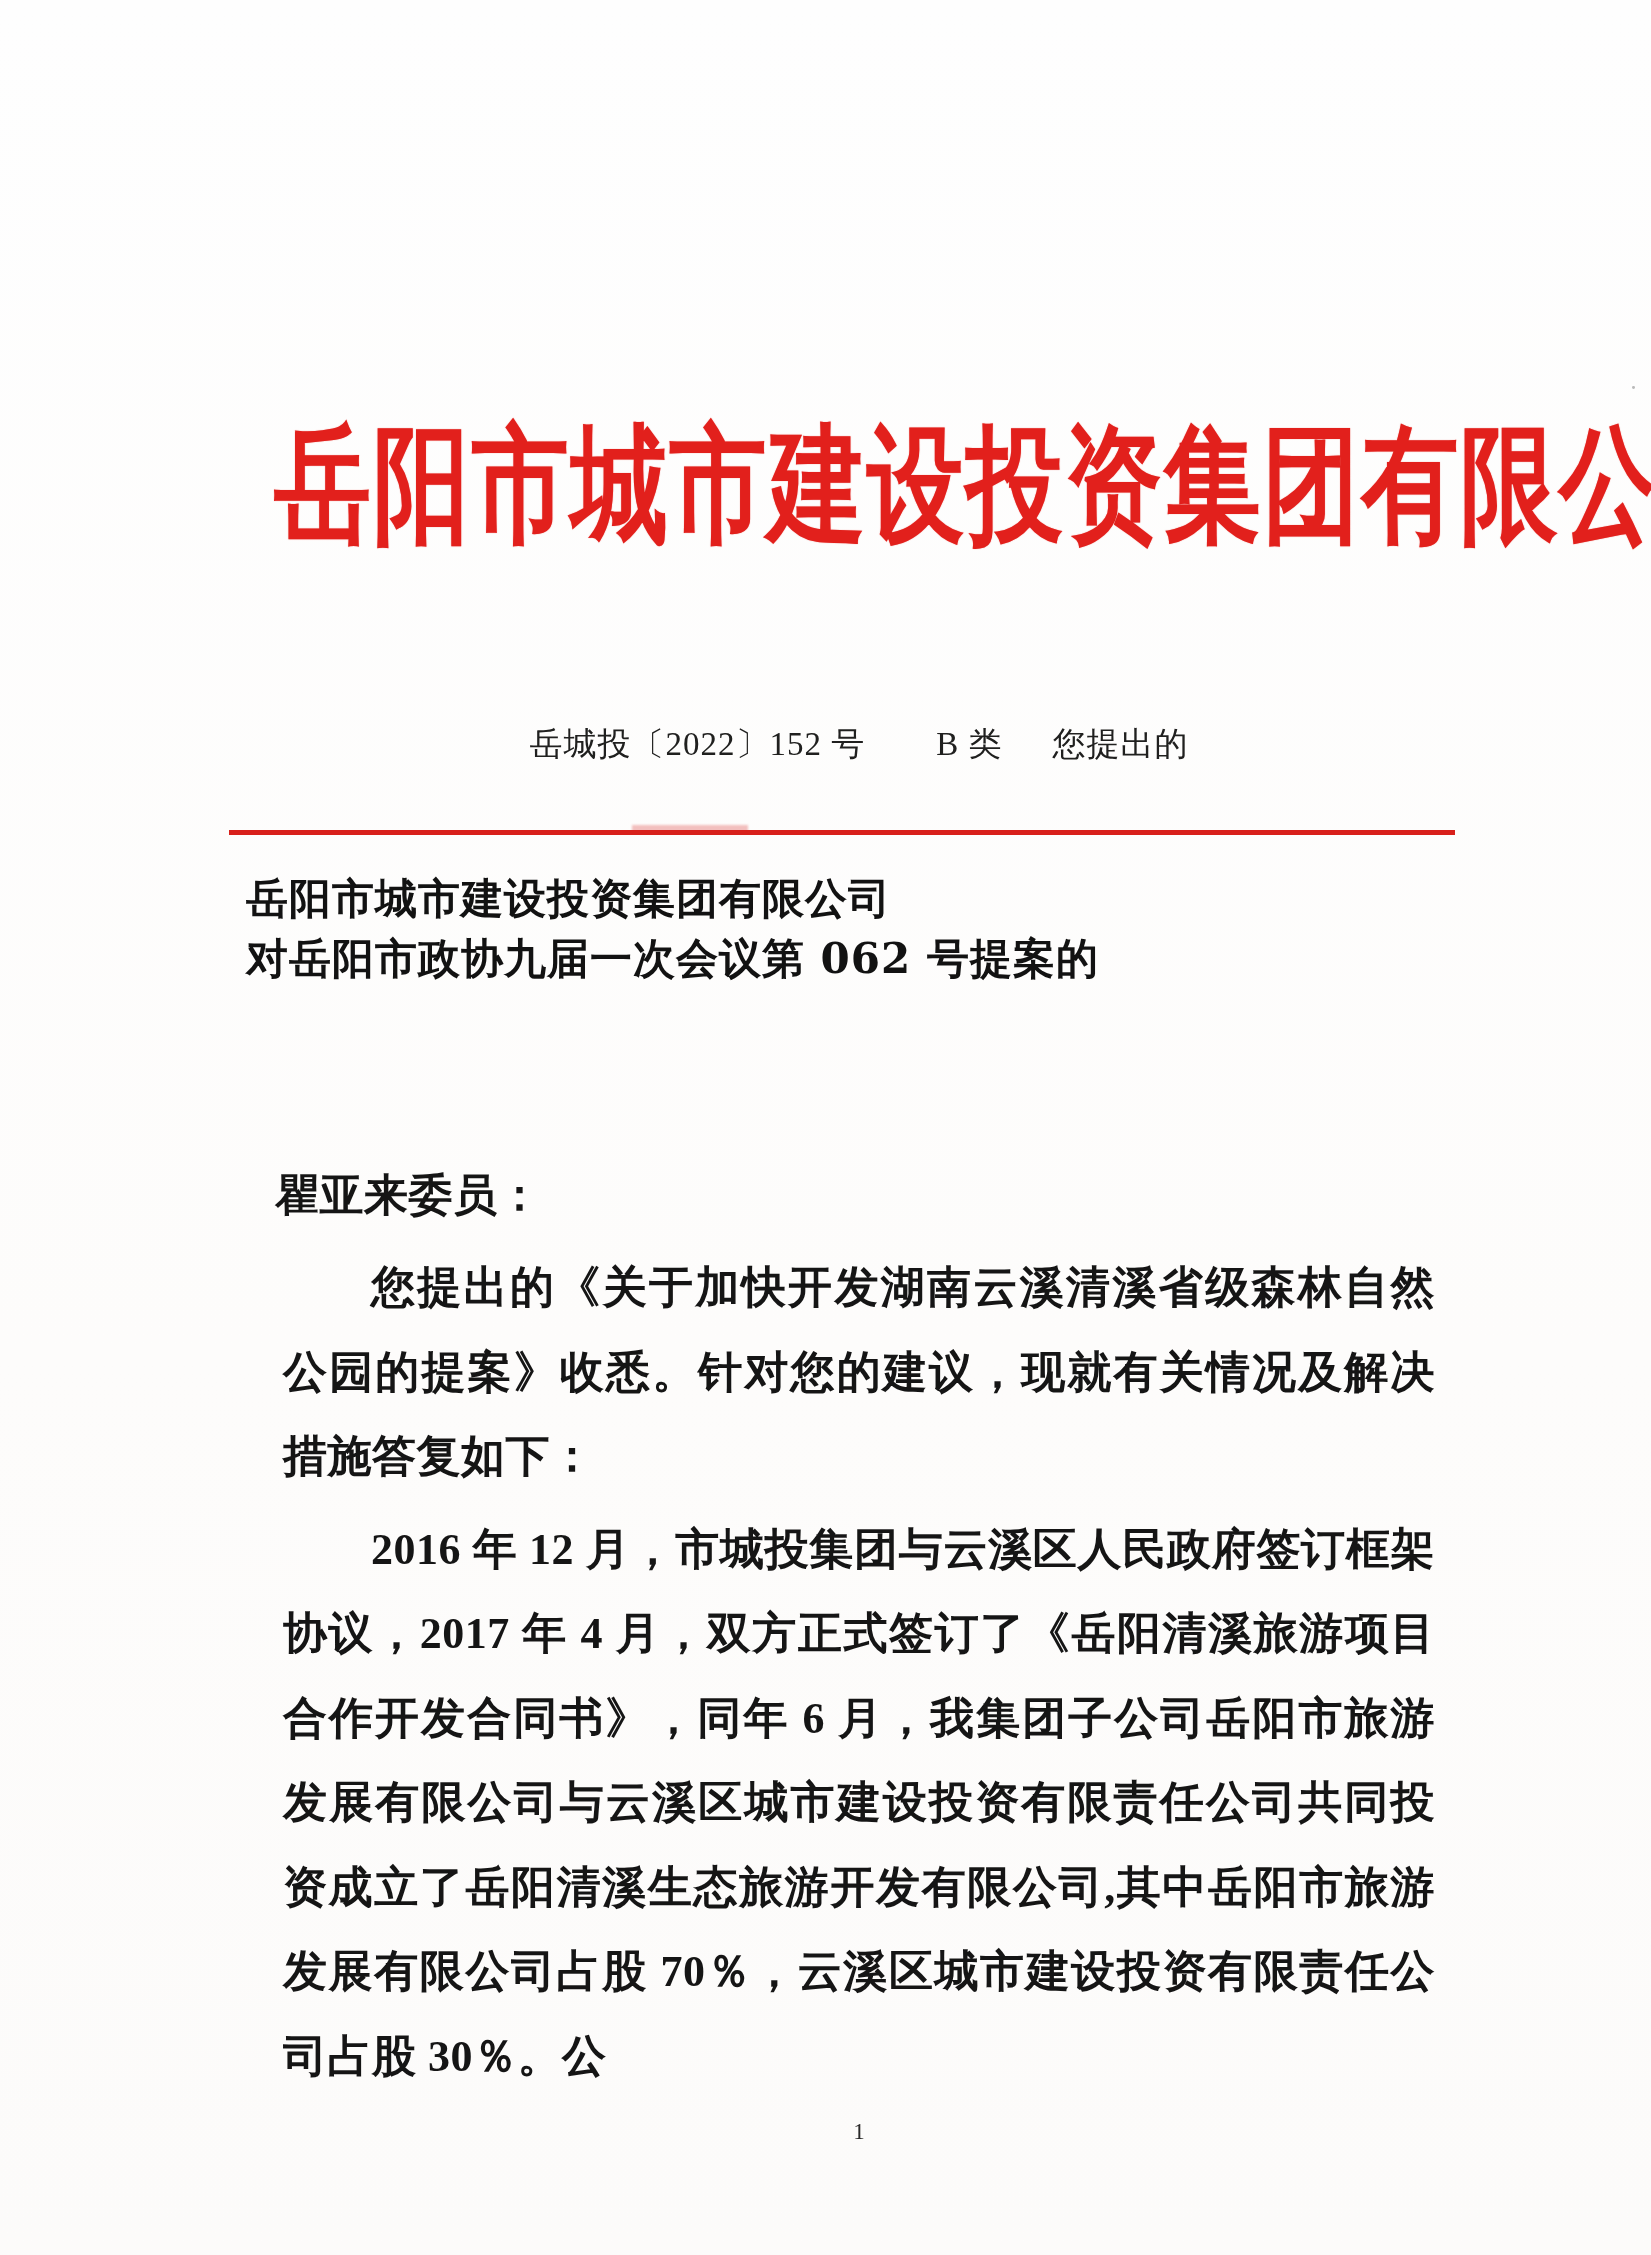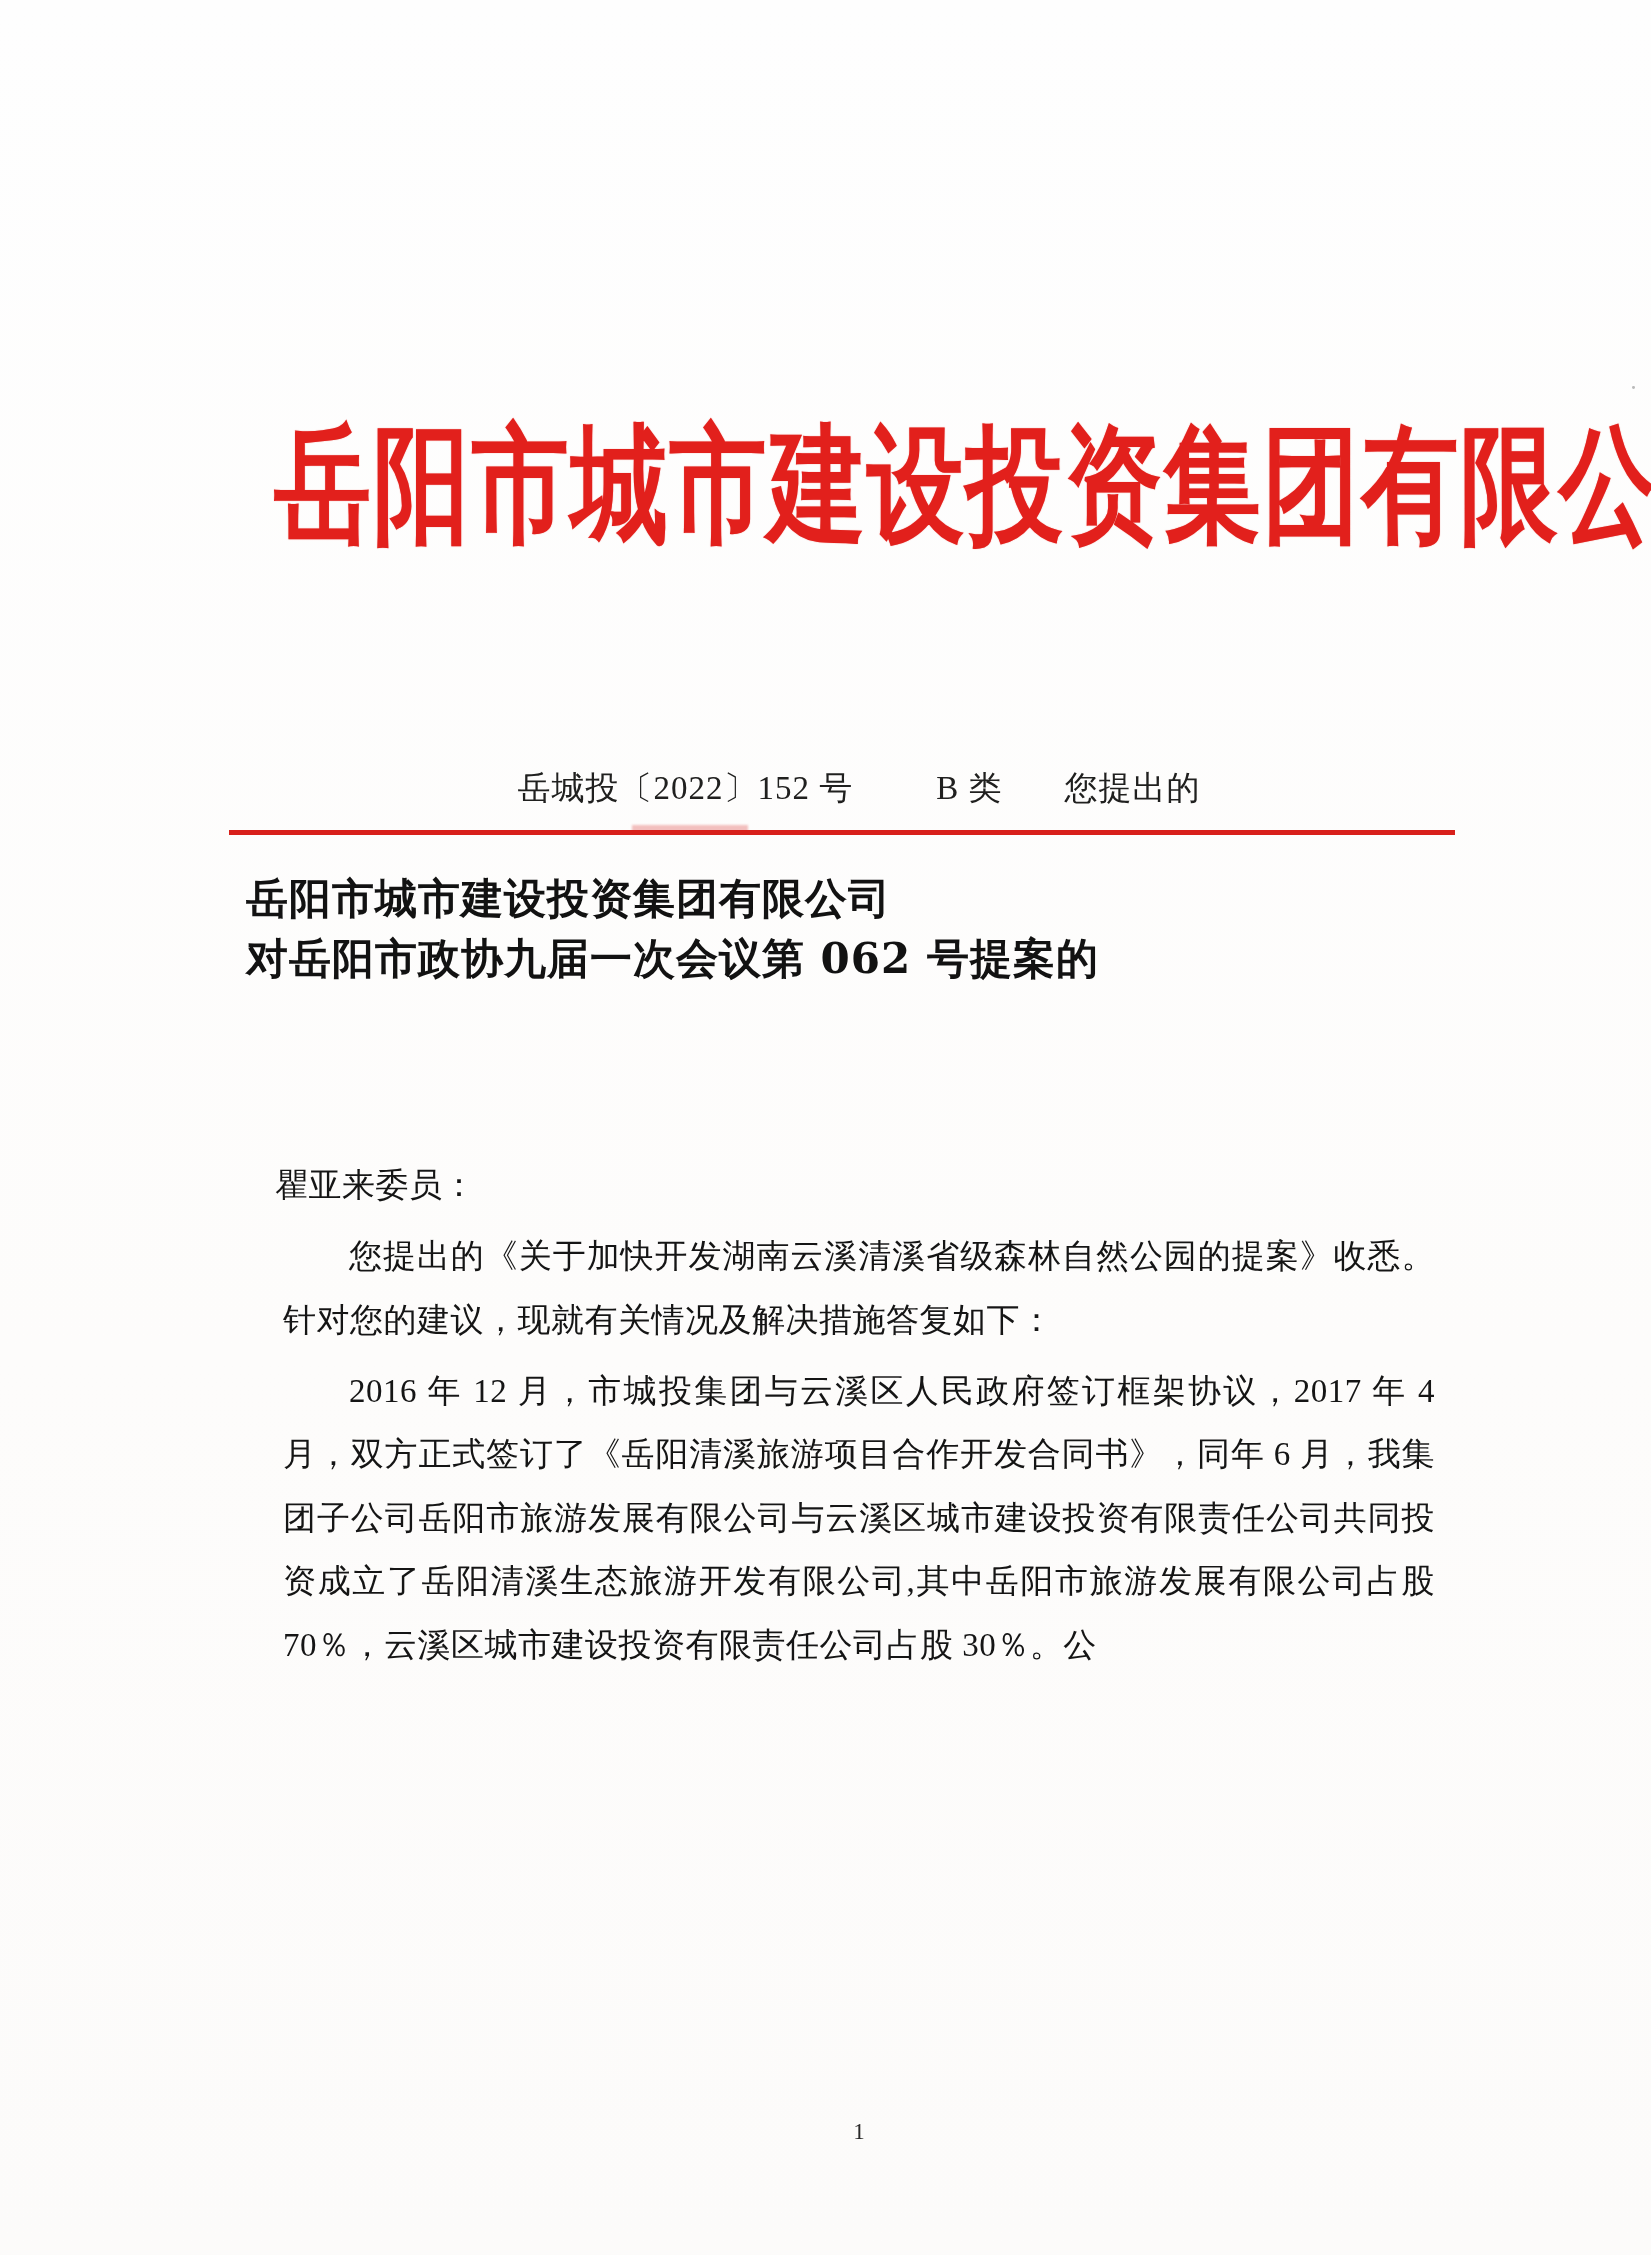--- a/index.html
+++ b/index.html
@@ -61,25 +61,24 @@
 
   
   .docnum-row {
     position: absolute;
     left: 0;
     top: 722px;
     width: 1226px;
     display: flex;
     justify-content: center;
     align-items: baseline;
-    gap: 12px;
+    gap: 0;
     font-size: 33px;
     letter-spacing: 1px;
     color: #20201f;
-    margin-top: 44px;
   }
   .docnum-row .num {
     font-family: "Liberation Serif", serif;
   }
   .docnum-row .cat {
     margin-left: 71px;
     font-family: Liberation Serif, serif;
   }
   .docnum-row .pub {
     margin-left: 50px;
@@ -121,25 +120,26 @@
     letter-spacing: 23px;
     padding-left: 23px;
   }
 
   
   .body-text {
     position: absolute;
     left: 29px;
     top: 1154px;
     width: 1168px;
-    font-size: 33px;
+    font-size: 44px;
     line-height: 1.92;
     color: #151515;
     letter-spacing: 0.5px;
     text-align: justify;
+    font-weight: bold;
   }
   .salutation {
     margin: 0 0 0 0;
   }
   .para {
     margin: 8px;
     text-indent: 2em;
   }
 
   

